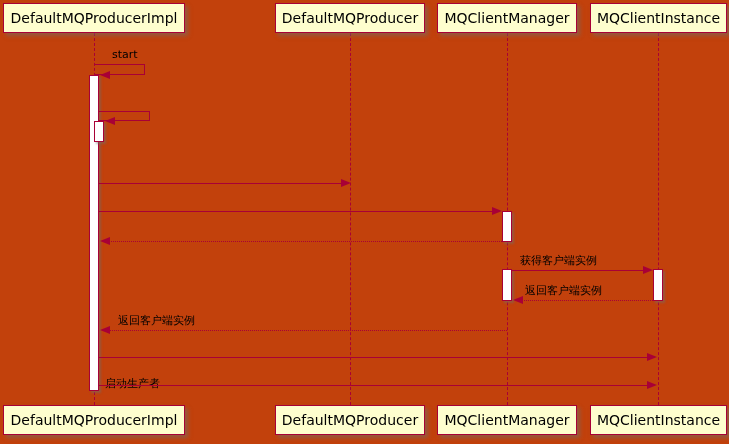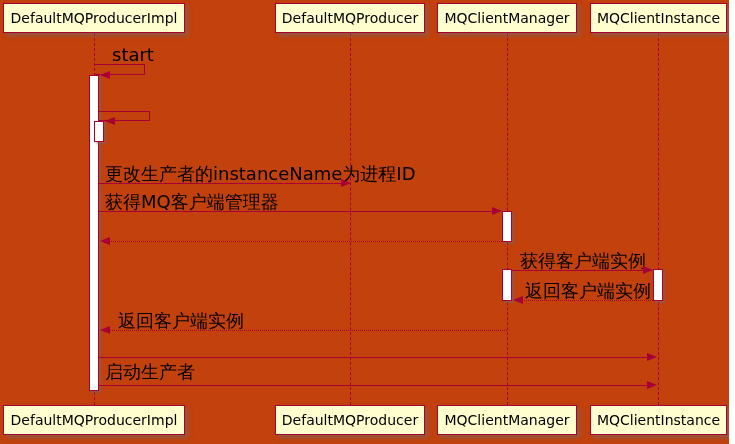--- a/index.html
+++ b/index.html
@@ -35,21 +35,21 @@
     border-top:1px solid #A80036; border-right:1px solid #A80036;
     border-bottom:1px solid #A80036;
   }
   
   .ar { position:absolute; width:0; height:0;
         border-top:4px solid transparent; border-bottom:4px solid transparent; }
   .ar.right { border-left:10px solid #A80036; }
   .ar.left  { border-right:10px solid #A80036; }
   
   .mlabel {
-    position:absolute; font-size:18px; line-height:15px;
+    position:absolute; font-size:11px; line-height:15px;
     white-space:nowrap; color:#000;
   }
 </style>
 </head>
 <body>
 
 <div class="canvas">
 
   <div class="lifeline" style="left:94px; top:33px; height:372px;"></div>
   <div class="lifeline" style="left:350px; top:33px; height:372px;"></div>
@@ -75,25 +75,23 @@
   <div class="act" style="left:502px; top:269px; height:32px;"></div>
   <div class="act" style="left:653px; top:269px; height:32px;"></div>
 
   <div class="mlabel" style="left:112px; top:47px;">start</div>
   <div class="selfloop" style="left:94px; top:64px; width:51px; height:11px;"></div>
   <div class="ar left" style="left:100px; top:71px;"></div>
 
   <div class="selfloop" style="left:99px; top:111px; width:51px; height:10px;"></div>
   <div class="ar left" style="left:105px; top:117px;"></div>
 
-  <div class="mlabel" style="left:105px; top:166px;">更改生产者的instanceName为进程ID</div>
   <div class="mline" style="left:99px; top:183px; width:244px;"></div>
   <div class="ar right" style="left:341px; top:179px;"></div>
 
-  <div class="mlabel" style="left:105px; top:194px;">获得MQ客户端管理器</div>
   <div class="mline" style="left:99px; top:211px; width:395px;"></div>
   <div class="ar right" style="left:492px; top:207px;"></div>
 
   <div class="mline dashed" style="left:108px; top:241px; width:394px;"></div>
   <div class="ar left" style="left:100px; top:237px;"></div>
 
   <div class="mlabel" style="left:520px; top:253px;">获得客户端实例</div>
   <div class="mline" style="left:512px; top:270px; width:133px;"></div>
   <div class="ar right" style="left:643px; top:266px;"></div>
 
@@ -101,21 +99,21 @@
   <div class="mline dashed" style="left:521px; top:300px; width:132px;"></div>
   <div class="ar left" style="left:513px; top:296px;"></div>
 
   <div class="mlabel" style="left:118px; top:313px;">返回客户端实例</div>
   <div class="mline dashed" style="left:108px; top:330px; width:399px;"></div>
   <div class="ar left" style="left:100px; top:326px;"></div>
 
   <div class="mline" style="left:99px; top:357px; width:550px;"></div>
   <div class="ar right" style="left:647px; top:353px;"></div>
 
-  <div class="mlabel" style="left:105px; top:364px;">启动生产者</div>
+  <div class="mlabel" style="left:105px; top:376px;">启动生产者</div>
   <div class="mline" style="left:99px; top:385px; width:550px;"></div>
   <div class="ar right" style="left:647px; top:381px;"></div>
 
   <div class="pbox" style="left:3px; top:405px; width:182px;">
     <span>DefaultMQProducerImpl</span>
   </div>
   <div class="pbox" style="left:275px; top:405px; width:150px;">
     <span>DefaultMQProducer</span>
   </div>
   <div class="pbox" style="left:437px; top:405px; width:140px;">

